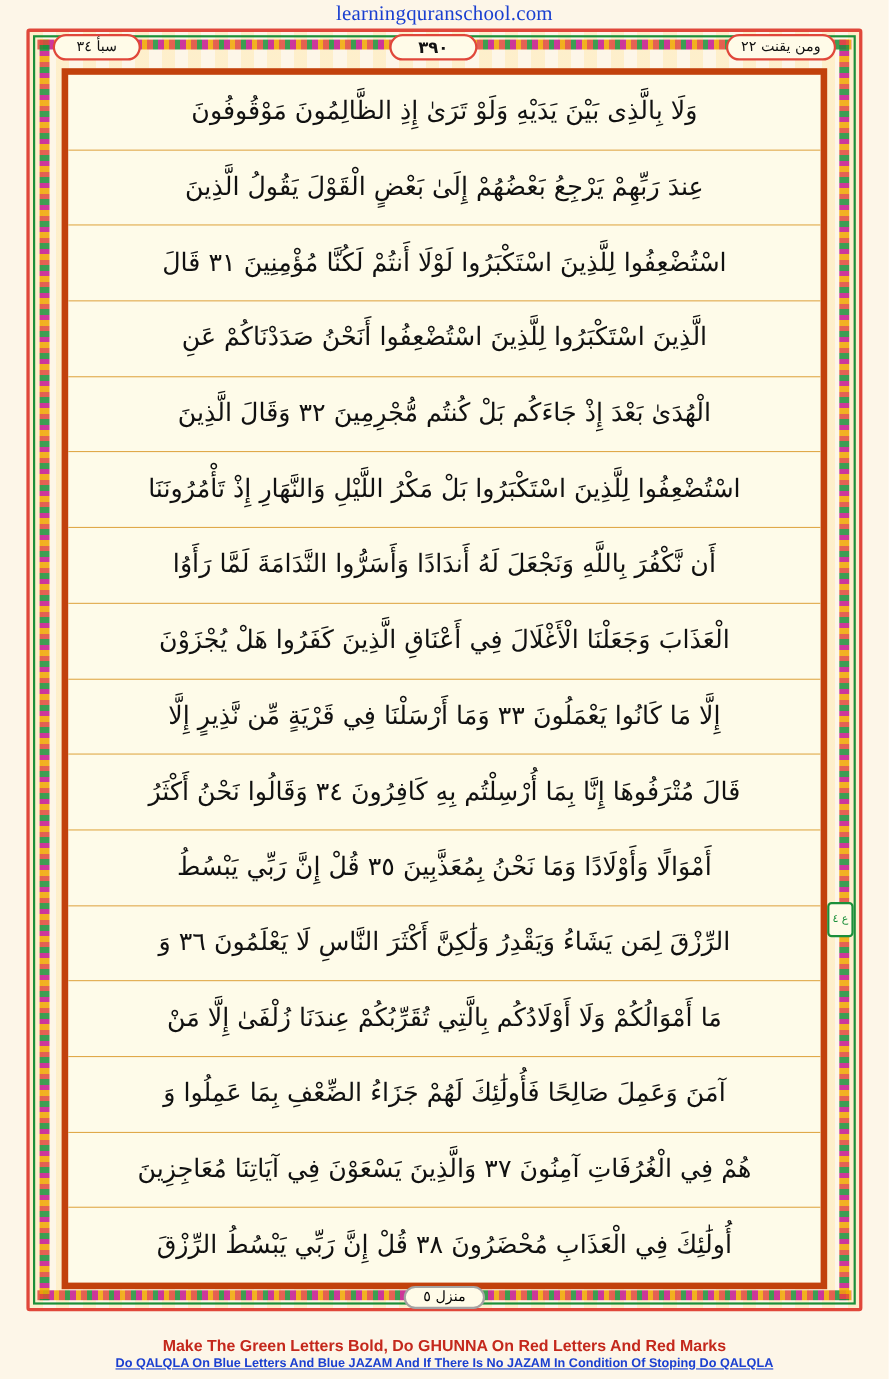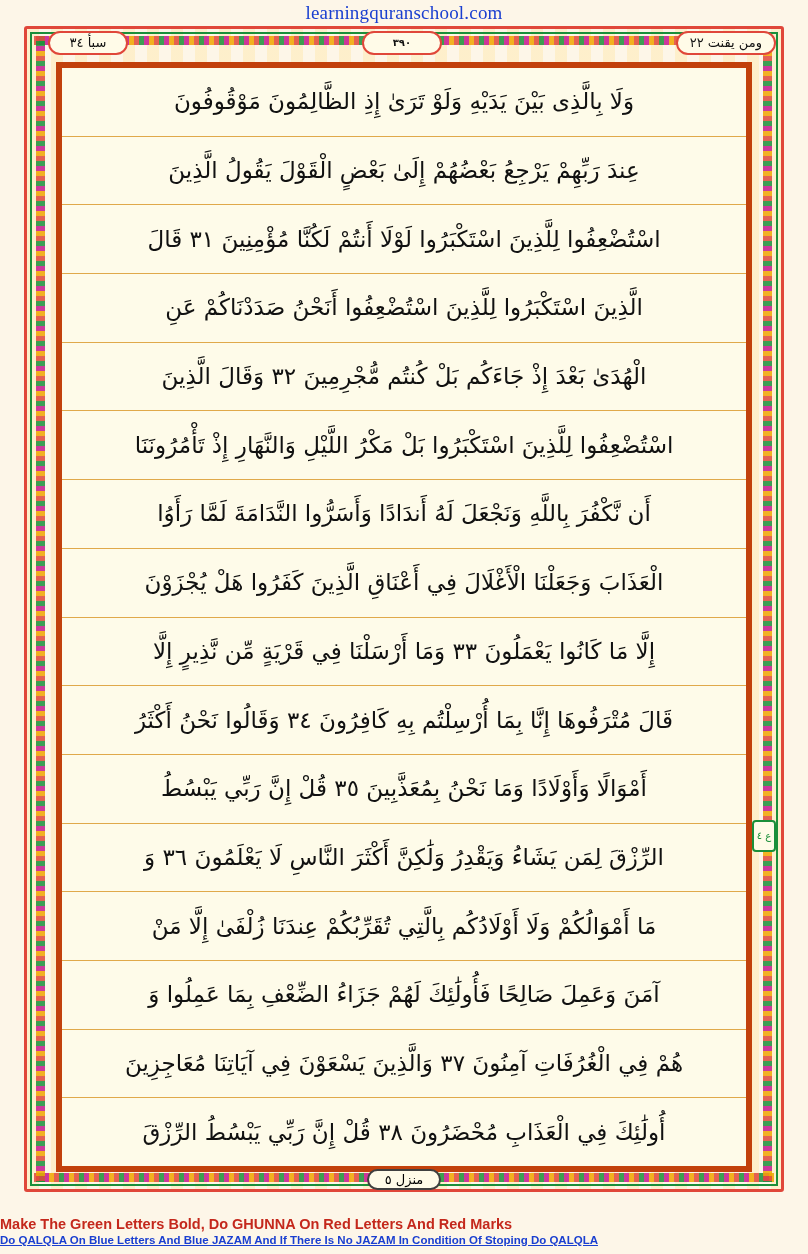--- a/index.html
+++ b/index.html
@@ -75,21 +75,21 @@
   .orn.bottom { left: 34px; right: 34px; bottom: 72px; height: 9px; }
   .orn.left   { left: 36px; top: 36px; bottom: 72px; width: 9px;
      background: repeating-linear-gradient(180deg,#e0473a 0 5px,#1b8f3a 5px 10px,#c4168f 10px 15px,#f0a500 15px 20px); }
   .orn.right  { right: 36px; top: 36px; bottom: 72px; width: 9px;
      background: repeating-linear-gradient(180deg,#e0473a 0 5px,#1b8f3a 5px 10px,#c4168f 10px 15px,#f0a500 15px 20px); }
 
   
   .header-strip {
     position: absolute;
     left: 48px;
-    right: 32px;
+    right: 48px;
     top: 30px;
     height: 26px;
     display: flex;
     align-items: center;
     justify-content: space-between;
     z-index: 20;
     gap: 40px;
   }
   .hdr-box {
     background: #fffbe8;
@@ -97,21 +97,21 @@
     border-radius: 14px;
     padding: 1px 12px;
     font-family: "DejaVu Sans", sans-serif;
     font-size: 13px;
     color: #111;
     direction: rtl;
     min-width: 52px;
     text-align: center;
     line-height: 18px;
   }
-  .hdr-box.page-no { font-size: 10px; font-weight: bold; }
+  .hdr-box.page-no { font-size: 15px; font-weight: bold; }
 
   
   .text-area {
     position: absolute;
     left: 56px;
     right: 56px;
     top: 62px;
     bottom: 82px;
     border: 6px solid #c2410c;
     background: #fefbe9;
@@ -164,33 +164,33 @@
     position: absolute;
     left: 0;
     right: 0;
     bottom: 64px;
     display: flex;
     justify-content: center;
     z-index: 30;
   }
   .footer-pill {
     background: #fffbe8;
-    border: 2px solid #404040;
+    border: 2px solid #a3a3a3;
     border-radius: 12px;
     padding: 1px 16px;
     font-size: 13px;
     direction: rtl;
   }
 
   .instructions {
     position: absolute;
     left: 0;
     right: 0;
     bottom: 6px;
-    text-align: left;
+    text-align: center;
     font-family: "Liberation Sans", sans-serif;
   }
   .instr-1 {
     font-size: 14.5px;
     font-weight: bold;
     color: #c4281c;
     line-height: 18px;
   }
   .instr-2 {
     font-size: 11.5px;

